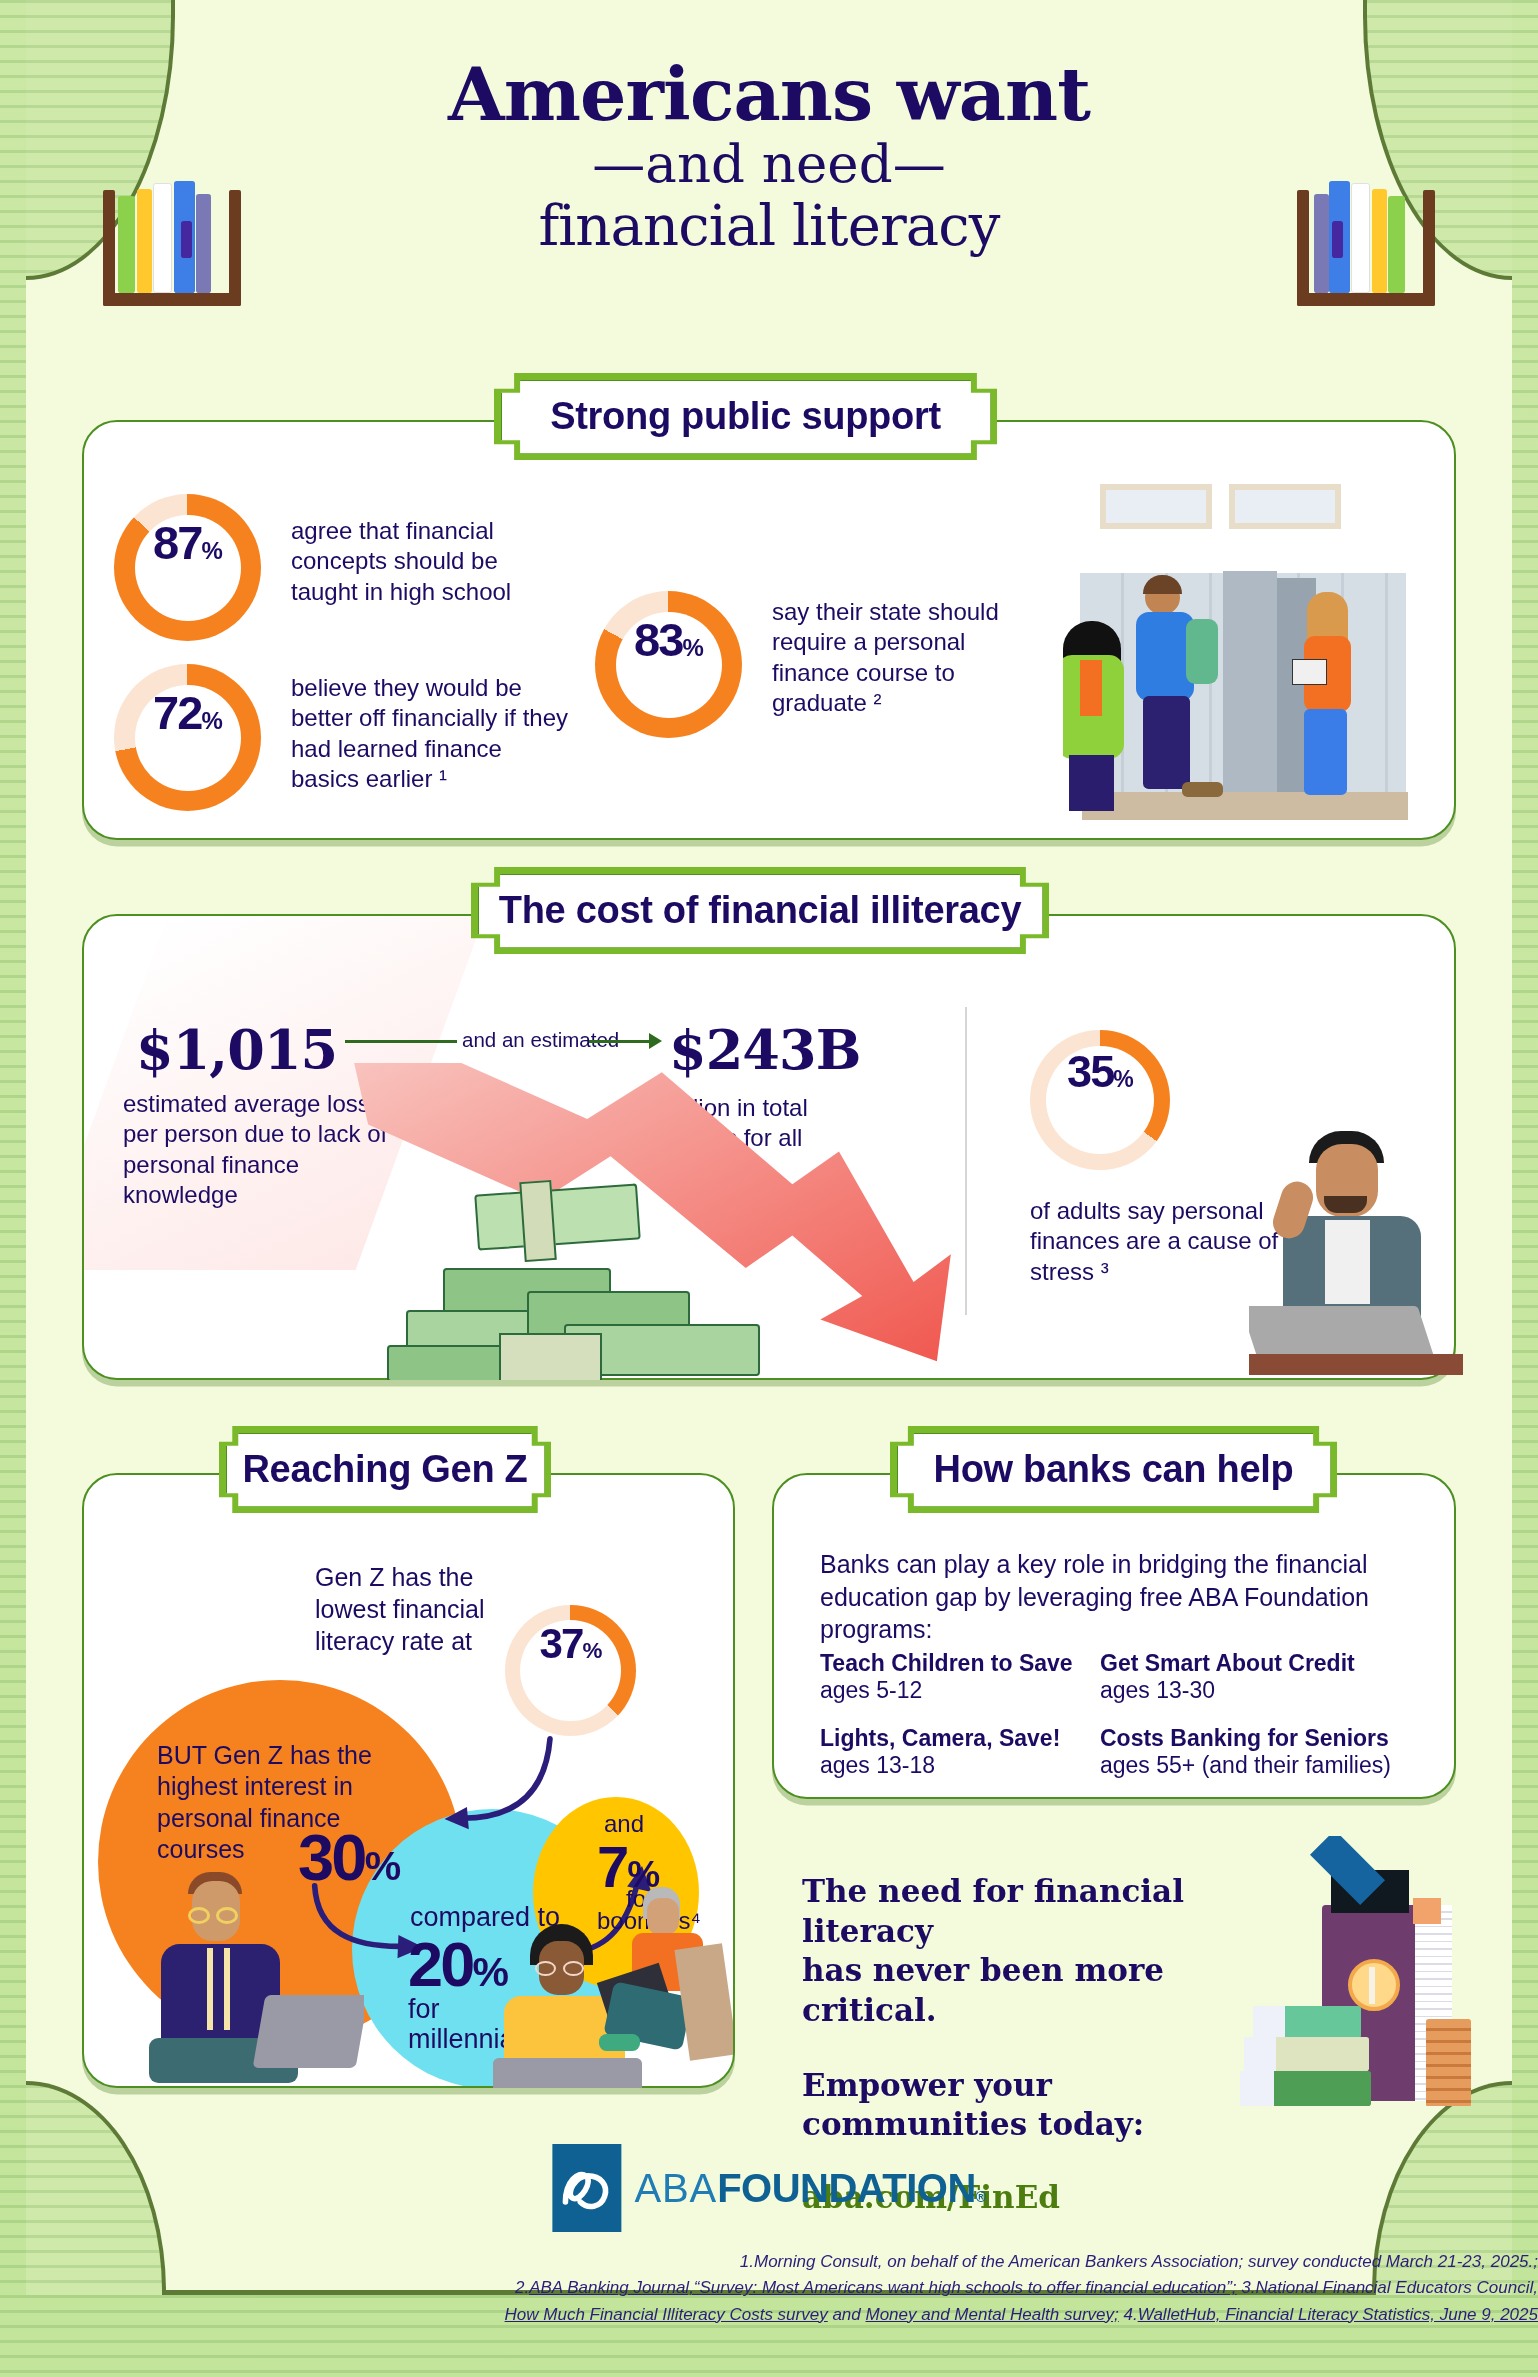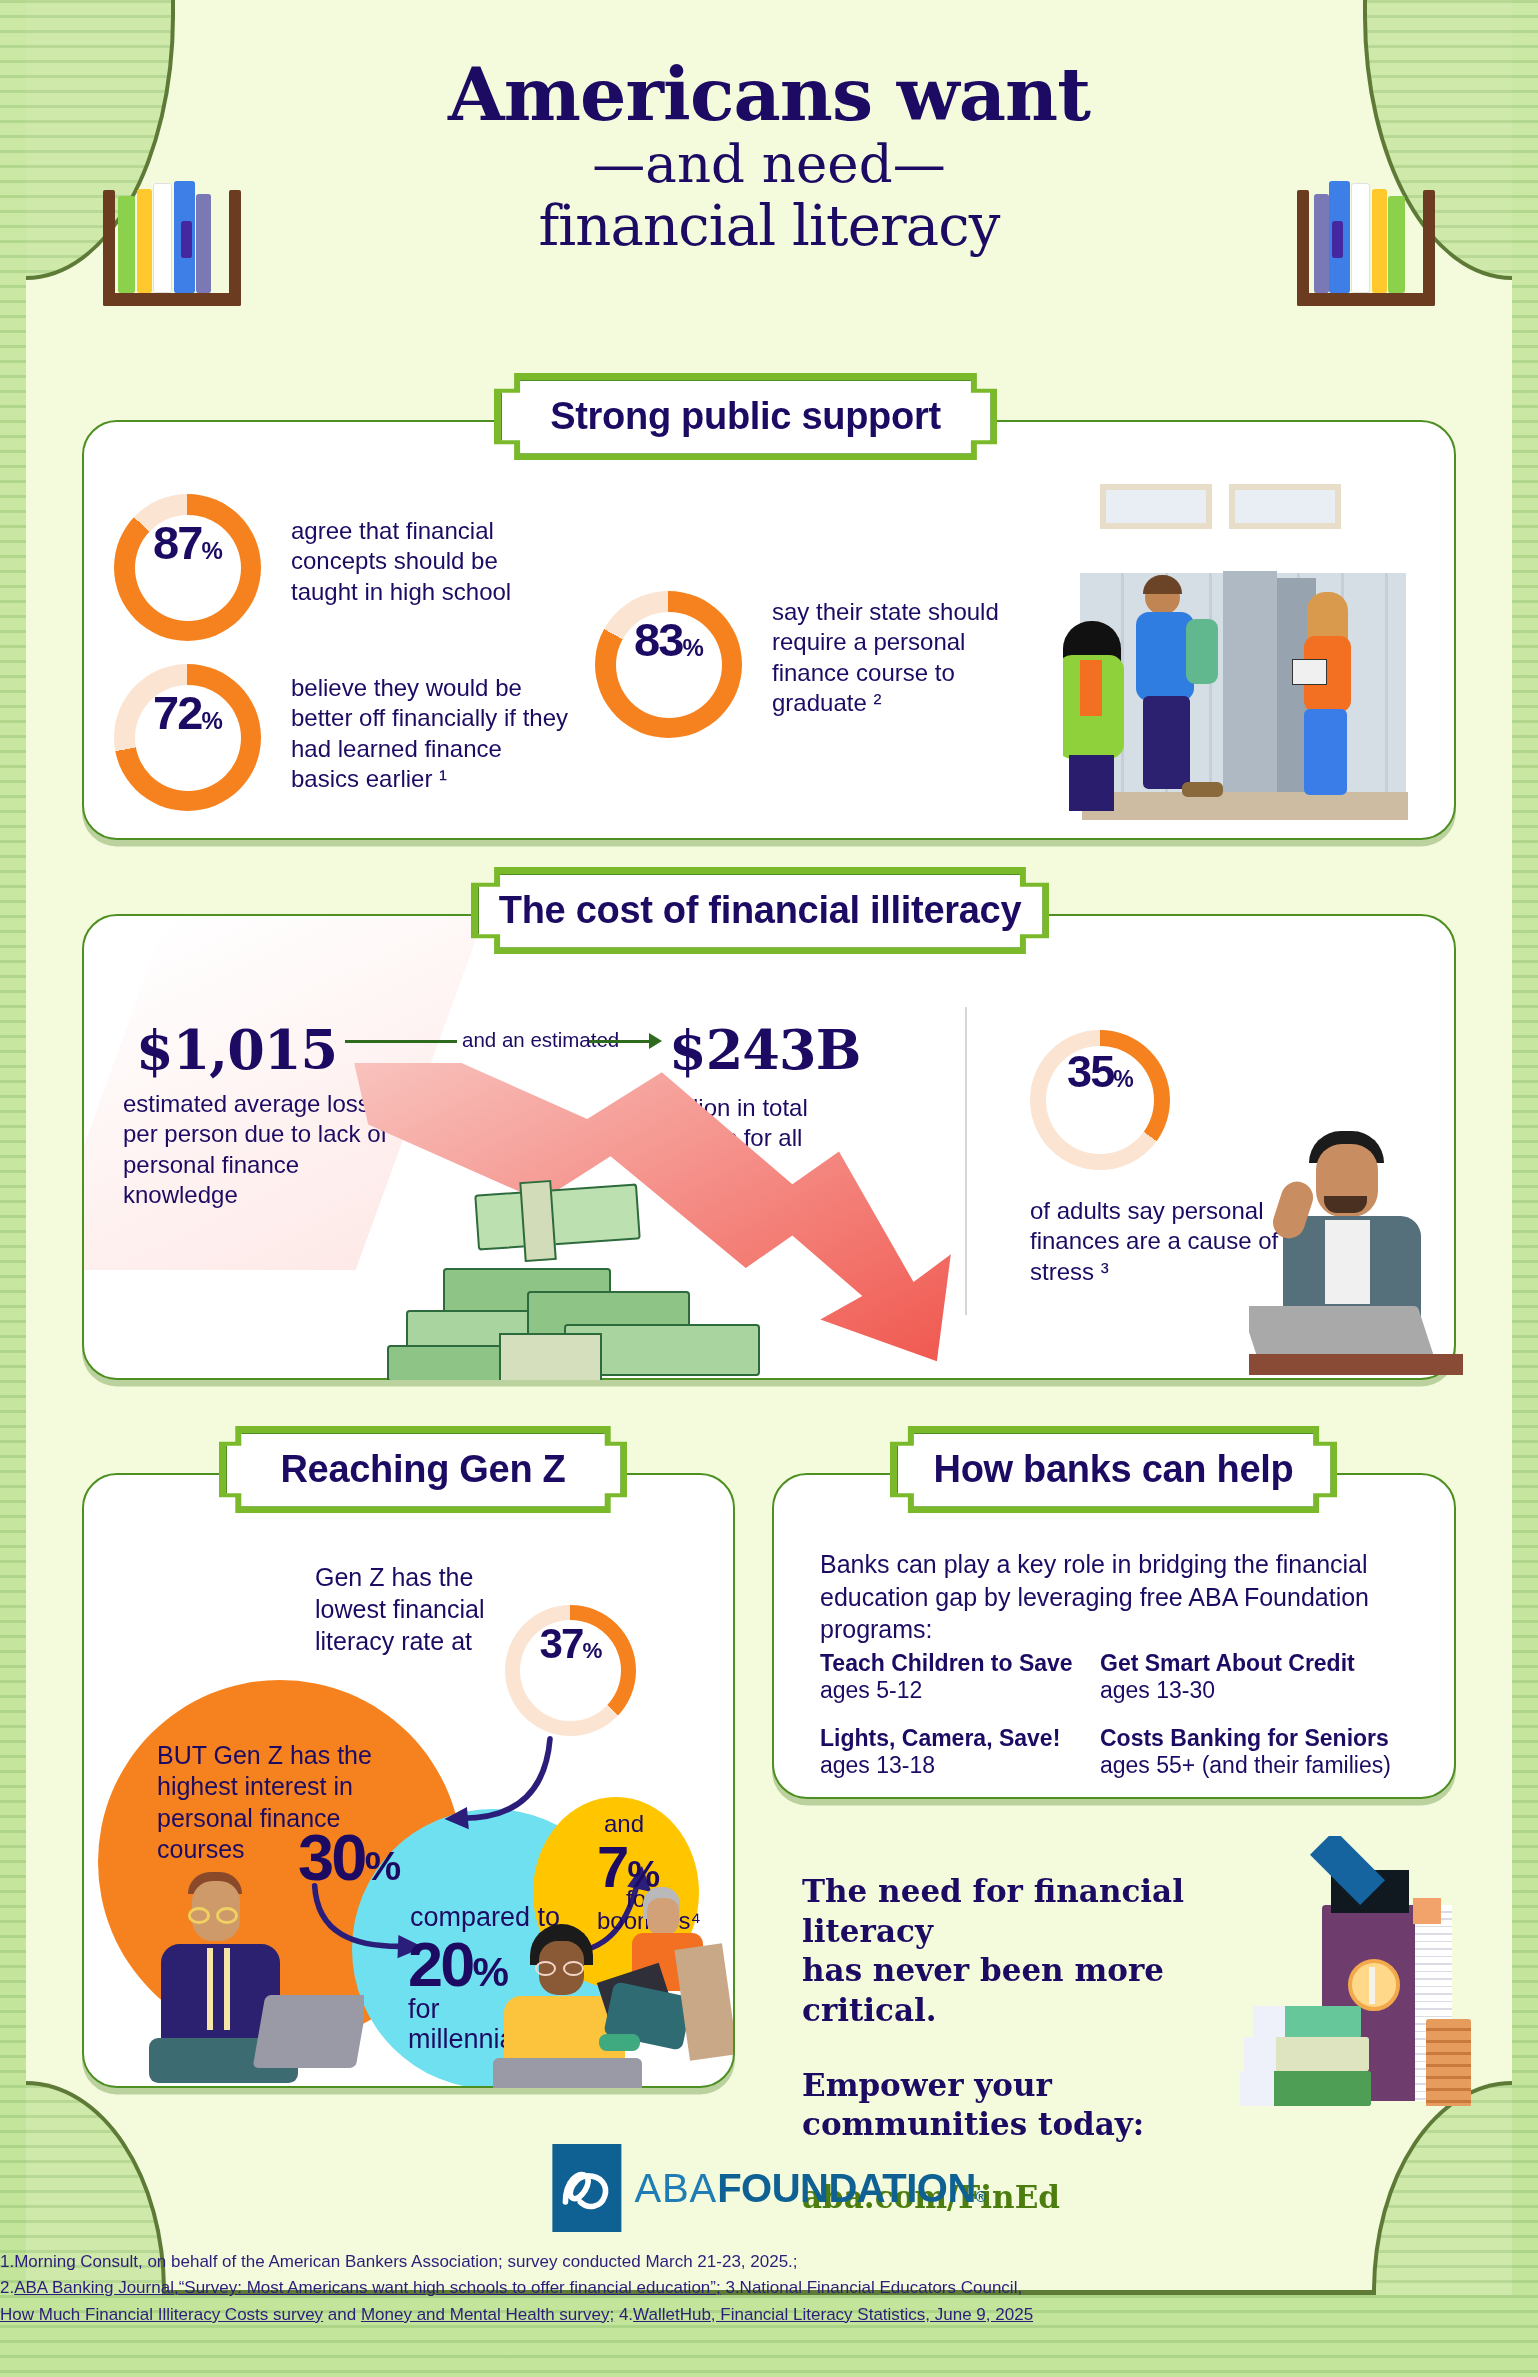--- a/index.html
+++ b/index.html
@@ -165,22 +165,22 @@
   .logo-wrap { position:absolute; left:50%; transform: translateX(-50%); top: 2144px;
                display:flex; align-items:center; gap: 13px; }
   .logo-sq { width: 69px; height: 88px; background: #0f6093; position: relative; }
   .logo-words { display:flex; flex-direction:row; line-height:0.92;}
   .logo-aba { font-size: 40px; color:#1f7cb4; letter-spacing: 0.9px; font-weight:400;}
   .logo-found { font-size: 40px; color:#0f6093; font-weight: 700; letter-spacing:-0.5px;}
   .logo-reg { font-size: 14px; }
 
   .cites {
     position: absolute; left:0; right:0; top: 2249px;
-    text-align:left; color:#2b1d7a;
-    font-size: 17px; line-height: 1.55;
+    text-align:right; color:#2b1d7a;
+    font-size: 17px; font-style: italic; line-height: 1.55;
   }
   .cites .u { text-decoration: underline; }
 
   
   .illus { position:absolute; }
   .blob { position:absolute; border-radius:50%; }
 </style>
 </head>
 <body>
 
@@ -366,21 +366,21 @@
 
   <div class="card" style="left:82px; top:1473px; width:653px; height:615px; overflow:hidden;">
 
     <div class="blob" style="left:14px;top:205px;width:364px;height:364px;background:#f6821f;"></div>
 
     <div class="blob" style="left:268px;top:334px;width:280px;height:280px;background:#6fe0ef;"></div>
 
     <div class="blob" style="left:449px;top:322px;width:166px;height:191px;background:#ffc600;"></div>
   </div>
 
-  <div class="banner" style="left:219px; top:1426px; width:408px; height:87px;">
+  <div class="banner" style="left:219px; top:1426px; width:332px; height:87px;">
     <div class="banner-inner" style="width:100%;height:100%;">
       <span class="banner-title">Reaching Gen Z</span>
     </div>
   </div>
 
   <div class="stat-text" style="position:absolute;left:315px;top:1562px;width:186px;font-size:25px;">Gen Z has the lowest financial literacy rate at</div>
 
   <div class="donut" style="position:absolute; left:505px; top:1605px; width:131px; height:131px;
               background: conic-gradient(#f6821f 0% 37%, #fbe4d2 37% 100%);">
     <div class="hole" style="inset:15px;">

